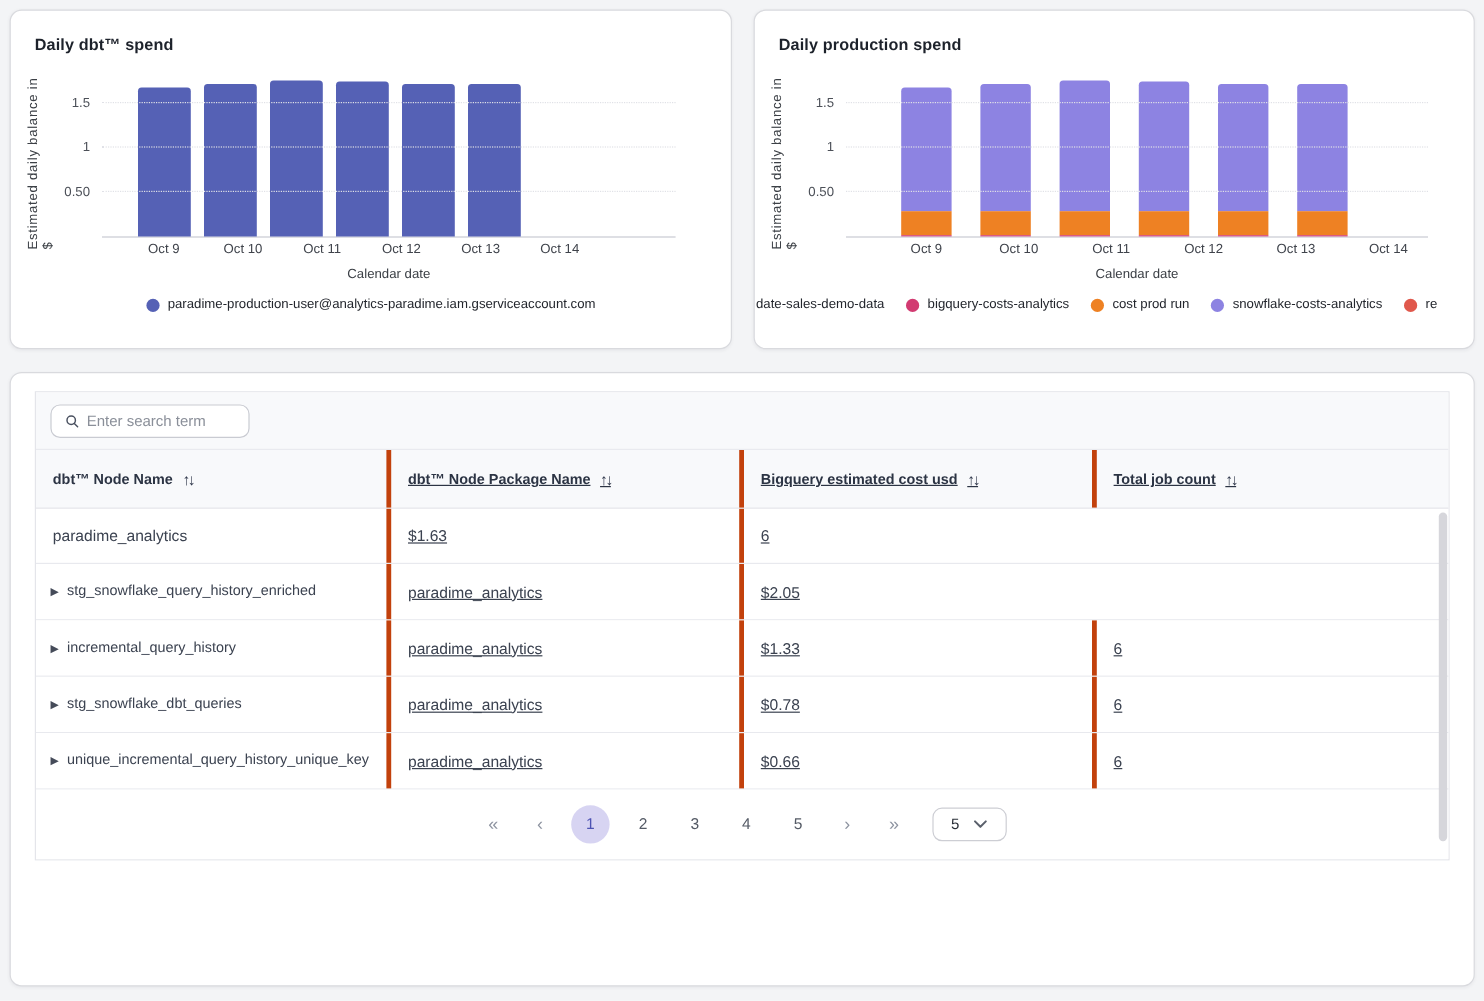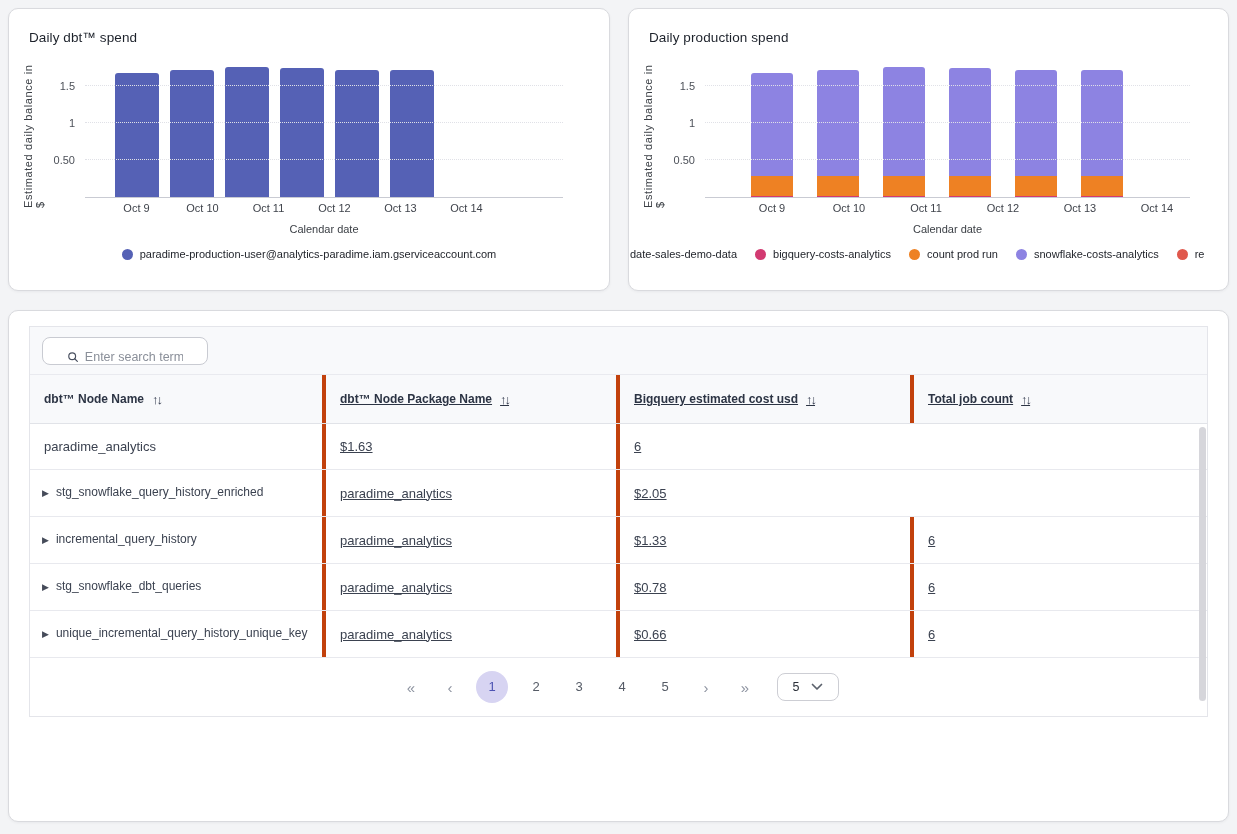--- a/index.html
+++ b/index.html
@@ -17,21 +17,21 @@
     border:1px solid #d9dade;
     border-radius:10px;
     box-shadow:0 1px 3px rgba(16,24,40,.05);
     overflow:hidden;
   }
   #card-chart-0 { left:8px; top:8px; width:602px; height:283px; }
   #card-chart-1 { left:628px; top:8px; width:601px; height:283px; }
   #card-table   { left:8px; top:310px; width:1221px; height:512px; }
 
   .card-title {
-    font-size:13.5px; font-weight:400; color:#1d222b;
+    font-size:13.5px; font-weight:700; color:#1d222b;
     margin:21px 20px 0;
     letter-spacing:.1px;
   }
 
   
   .chart-body { display:flex; margin:13px 46px 0 12px; }
   .y-title {
     width:26px; height:150px;
     display:flex; align-items:center; justify-content:center;
     font-size:11px; color:#3c4046; letter-spacing:.6px;
@@ -84,22 +84,22 @@
     background:#f8f9fb;
     padding:10px 12px;
     border-bottom:1px solid #e9eaef;
     height:48px;
   }
   .search-box {
     width:166px; height:28px;
     background:#fff;
     border:1px solid #c9cbd2;
     border-radius:8px;
-    display:flex; align-items:flex-end; gap:6px;
-    padding:0 24px;
+    display:flex; align-items:center; gap:6px;
+    padding:0 11px;
   }
   .search-box input {
     border:none; outline:none; width:100%;
     font-size:12.5px; color:#2a2f38;
     font-family:inherit; background:transparent;
   }
   .search-box input::placeholder { color:#8a8f99; }
 
   .thead, .trow {
     display:grid;
@@ -295,21 +295,21 @@
   <div class="legend clipped">
       <span class="lg-item">
         <span>date-sales-demo-data</span>
       </span>
       <span class="lg-item">
         <span class="dot" style="background: rgb(210, 58, 113);"></span>
         <span>bigquery-costs-analytics</span>
       </span>
       <span class="lg-item">
         <span class="dot" style="background: rgb(238, 129, 35);"></span>
-        <span>count prod run</span>
+        <span>cost prod run</span>
       </span>
       <span class="lg-item">
         <span class="dot" style="background: rgb(141, 131, 226);"></span>
         <span>snowflake-costs-analytics</span>
       </span>
       <span class="lg-item">
         <span class="dot" style="background: rgb(224, 88, 76);"></span>
         <span>re</span>
       </span>
     </div>

